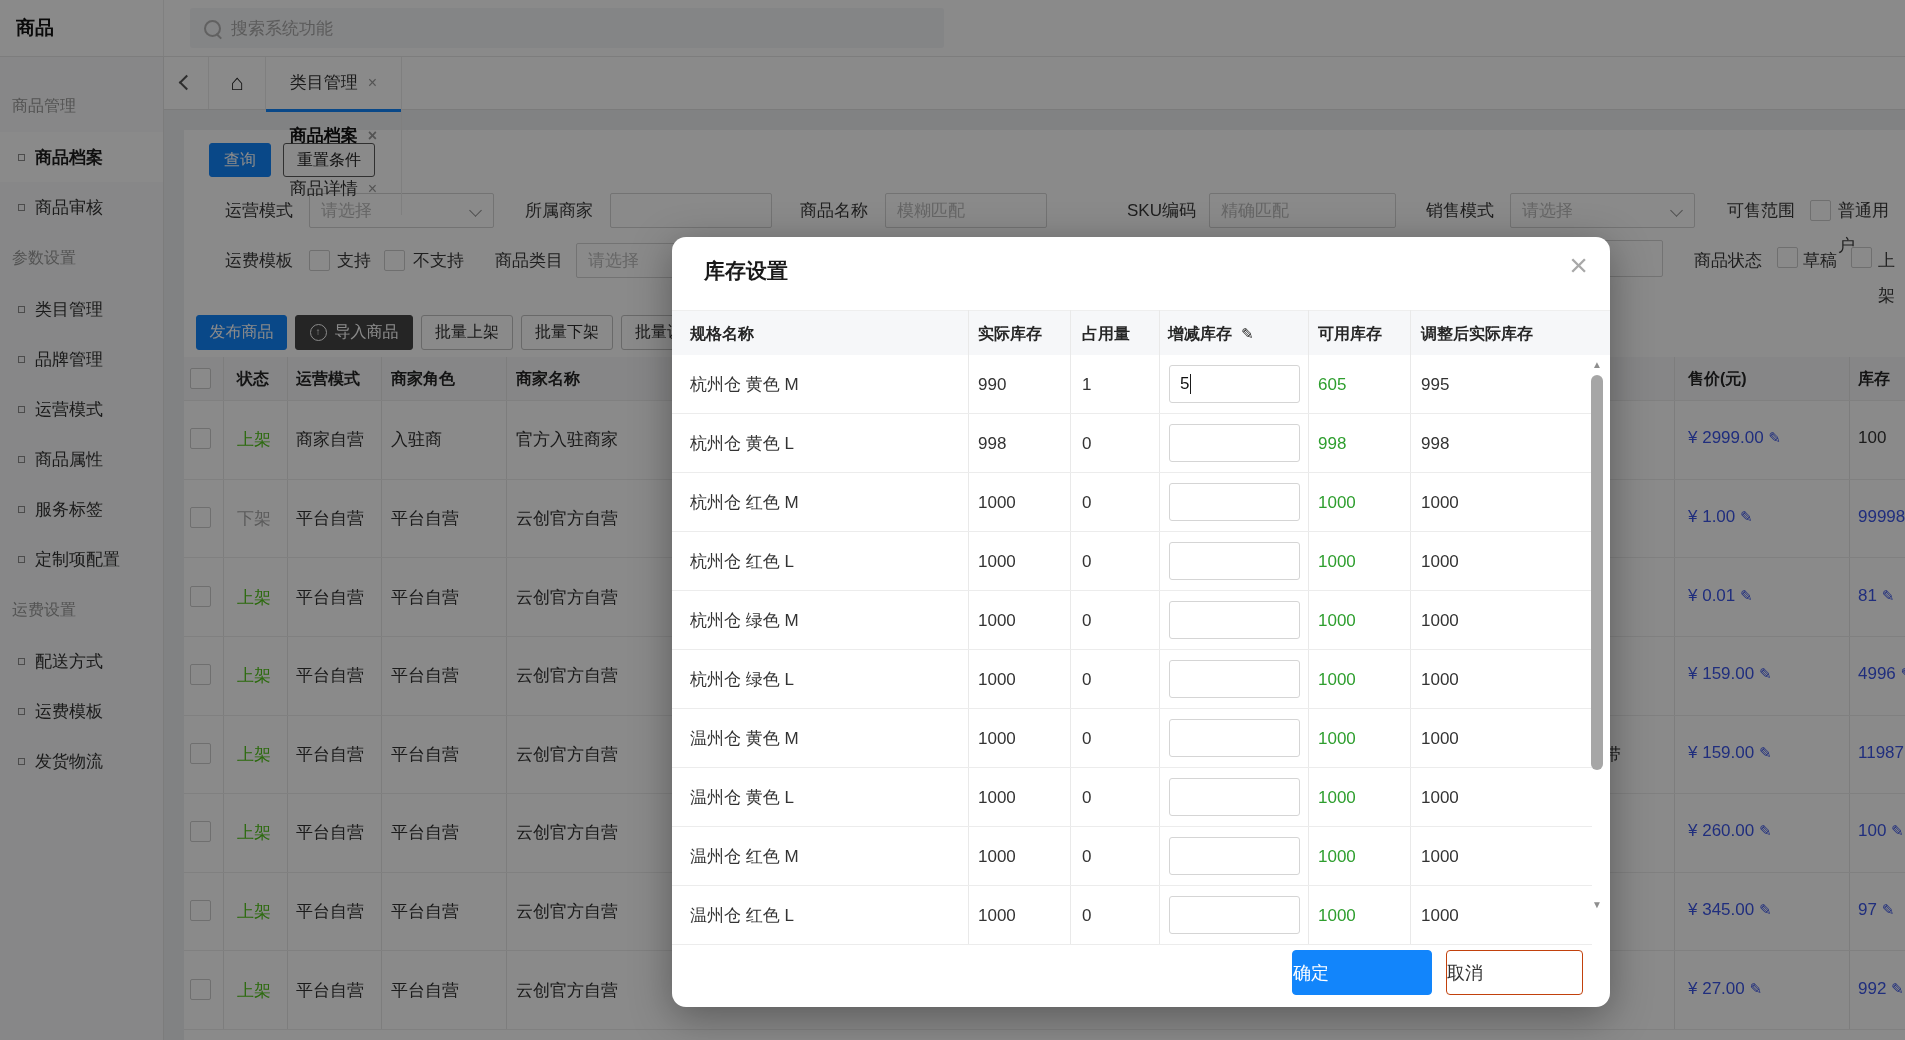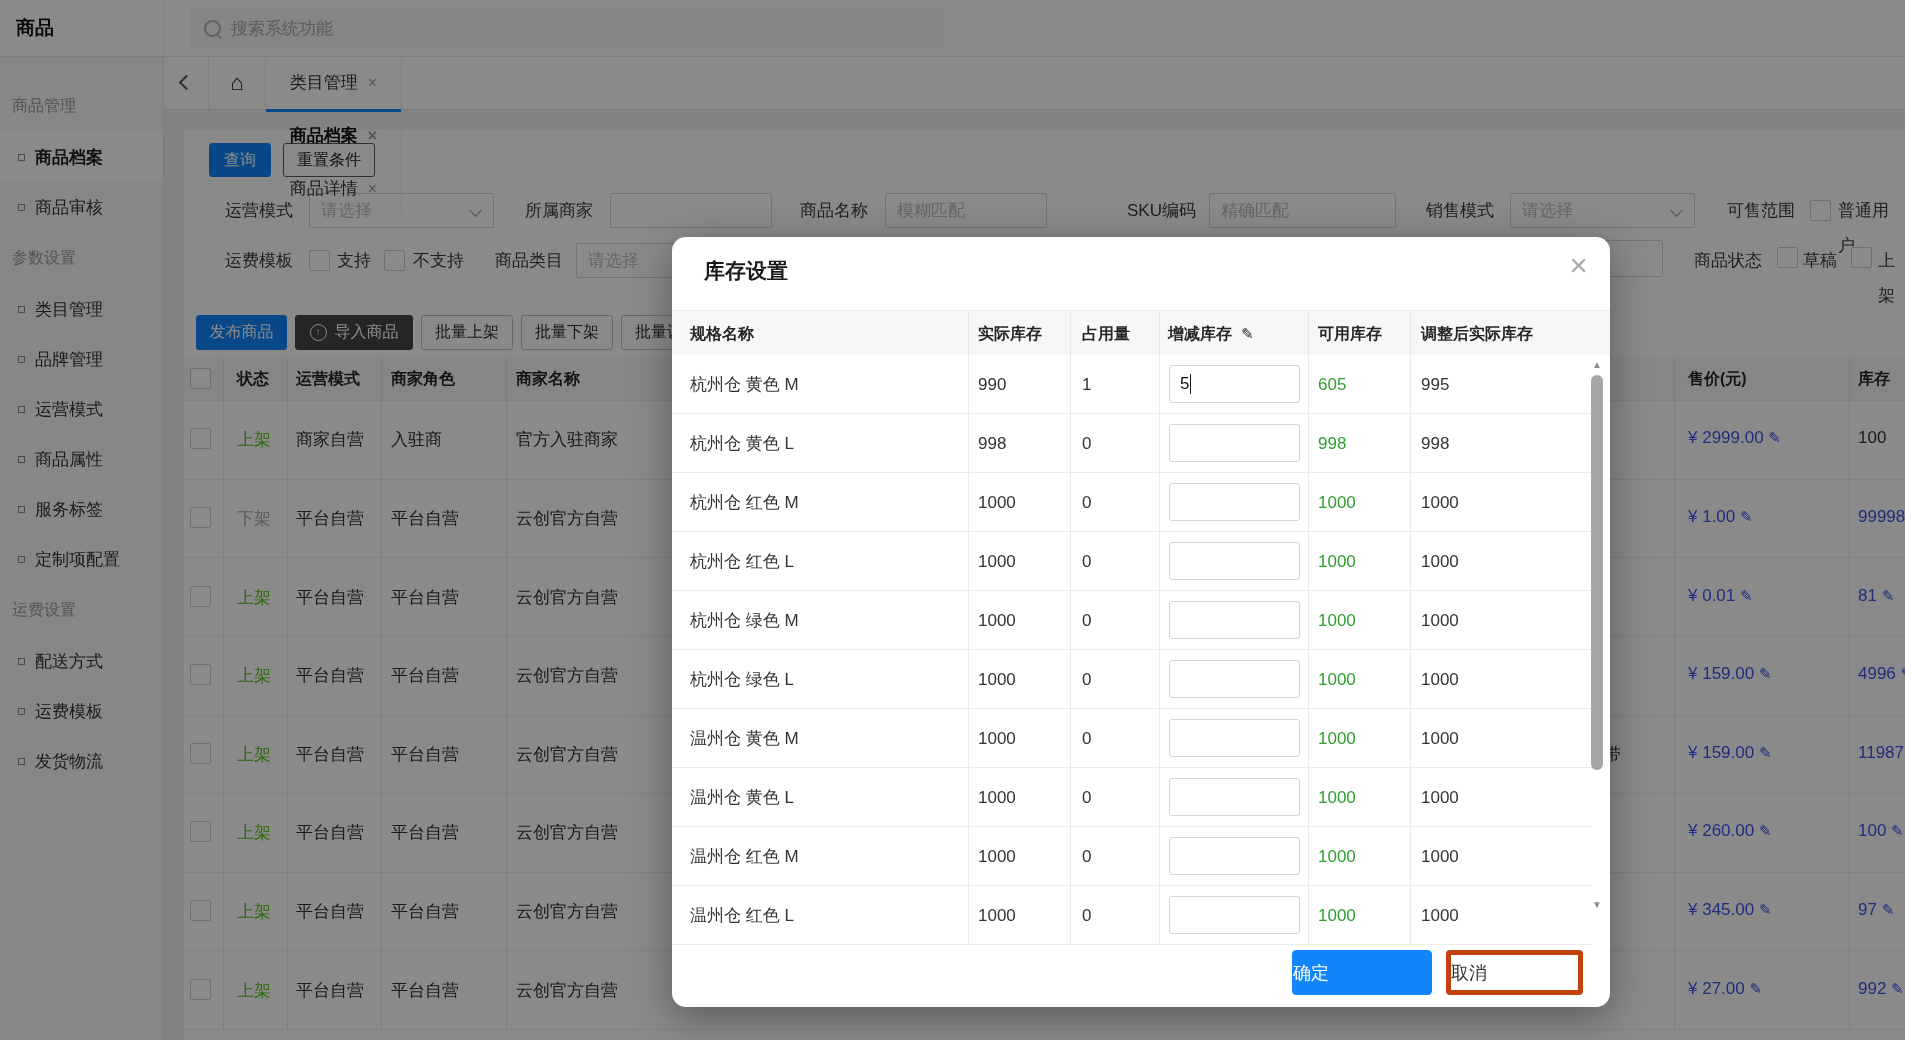--- a/index.html
+++ b/index.html
@@ -76,21 +76,21 @@
   .m-head{position:absolute;left:0;top:73px;width:100%;height:45px;background:#f6f7f9;border-top:1px solid #eee;box-sizing:border-box;}
   .m-h-label{position:absolute;top:0;height:45px;line-height:45px;font-size:16px;font-weight:700;color:#262626;white-space:nowrap;}
   .m-vline{position:absolute;top:73px;height:635px;width:1px;background:#e9e9e9;}
   .m-row{position:absolute;left:0;width:920px;height:59px;border-bottom:1px solid #ececec;box-sizing:border-box;}
   .m-cell{position:absolute;top:0;height:59px;line-height:59px;font-size:17px;color:#333;white-space:nowrap;}
   .m-green{color:var(--mgreen);}
   .m-input{position:absolute;left:497px;top:10px;width:131px;height:38px;box-sizing:border-box;border:1px solid #d5d5d5;border-radius:3px;background:#fff;display:flex;align-items:center;padding-left:10px;font-size:17px;color:#111;}
   .caret{display:inline-block;width:1px;height:20px;background:#1a1a1a;margin-left:1px;}
   .m-btn{position:absolute;top:713px;height:45px;box-sizing:border-box;border-radius:4px;display:flex;align-items:center;justify-content:flex-start;font-size:18px;cursor:pointer;}
   .m-ok{left:620px;width:140px;background:var(--primary);color:#fff;border:1px solid var(--primary);}
-  .m-cancel{left:774px;width:137px;background:#fff;color:#333;border:5px solid #c2410c;}
+  .m-cancel{left:774px;width:137px;background:#fff;color:#333;border:1px solid #c2410c;}
   .sb-thumb{position:absolute;left:919px;top:138px;width:12px;height:395px;background:#a6a6a6;border-radius:6px;}
   .sb-arrow{position:absolute;left:919px;width:12px;font-size:10px;color:#8e8e8e;text-align:center;line-height:10px;}
 </style>
 </head>
 <body>
 
 <div class="app">
 
   <div class="hdr">
     <div class="logo-zone">

